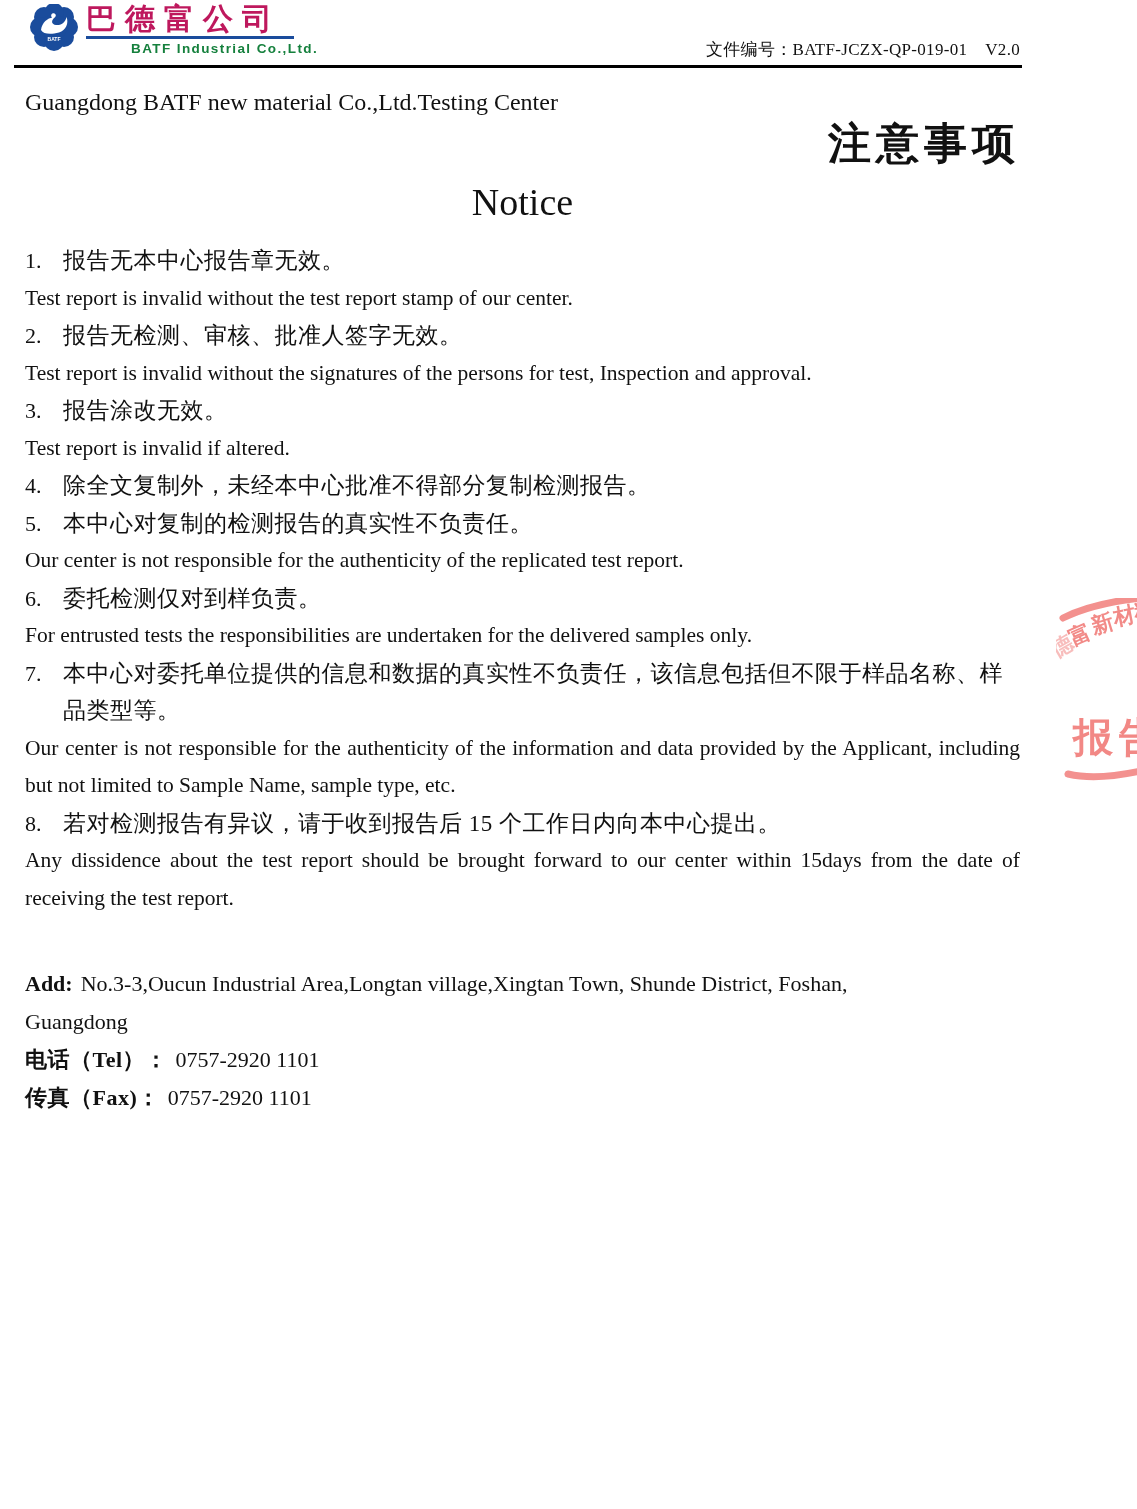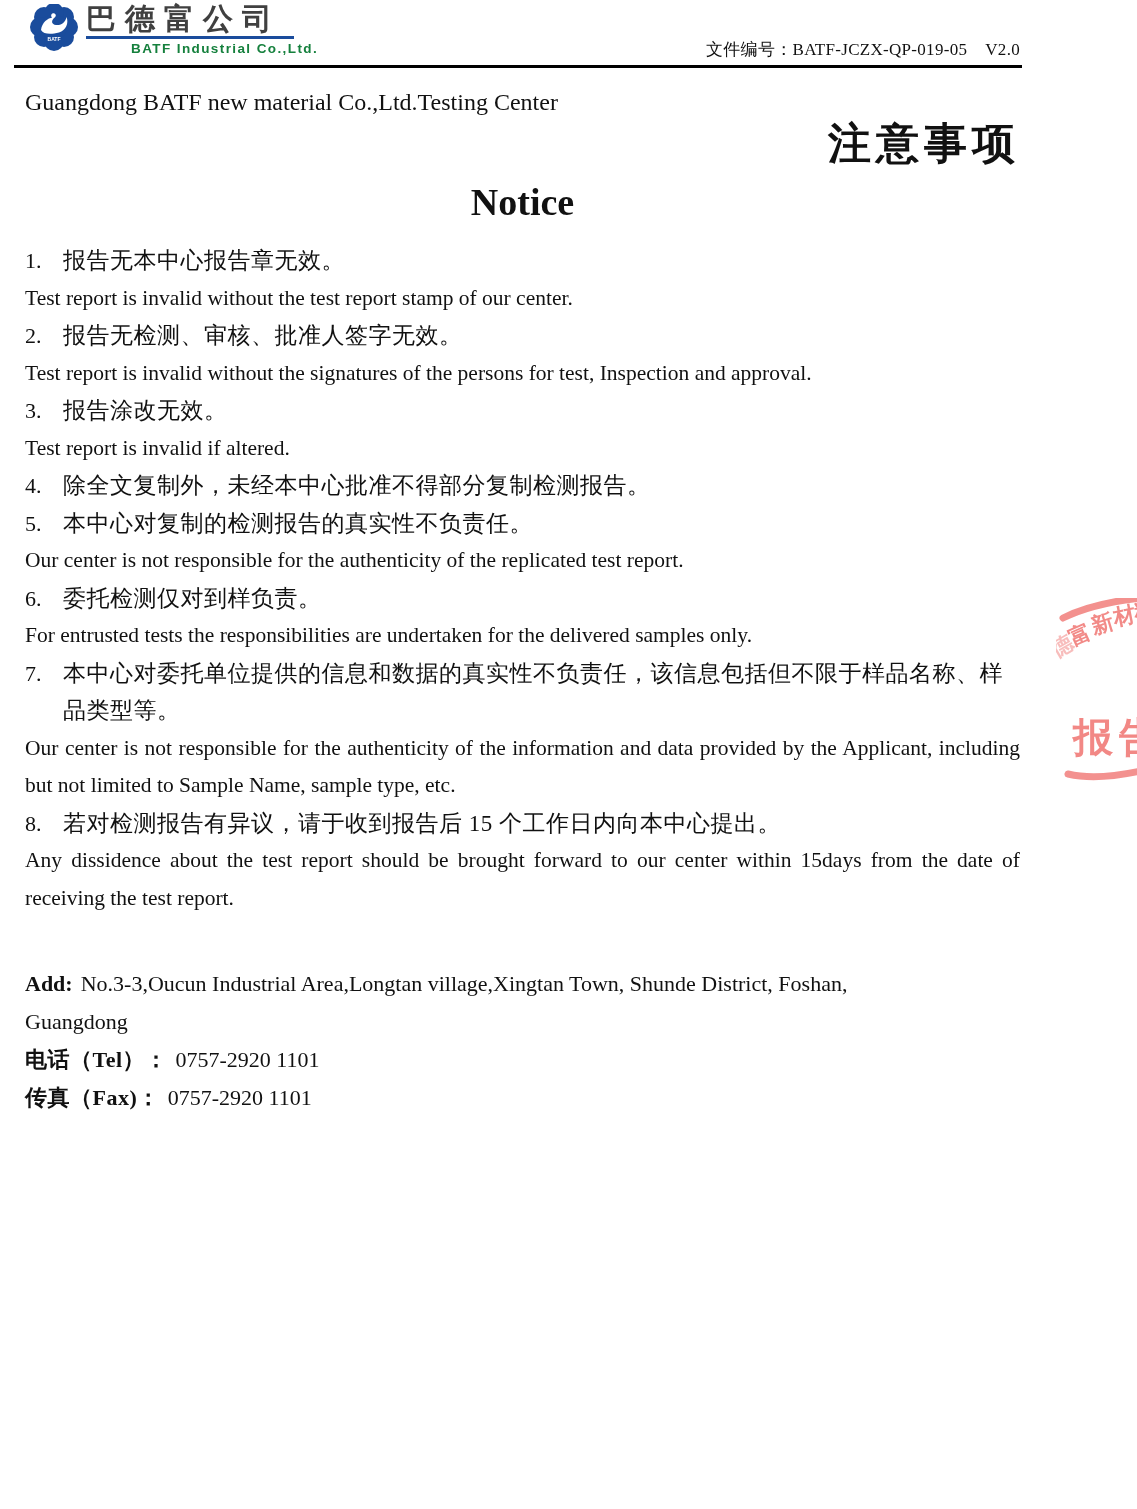--- a/index.html
+++ b/index.html
@@ -9,38 +9,38 @@
     background:#ffffff;
     overflow:hidden;
     font-family:"Liberation Serif","DejaVu Serif",serif;
     color:#111;
   }
   
   .logo{position:absolute;left:30px;top:4px;display:flex;align-items:flex-start;gap:8px;}
   .logo-text{display:flex;flex-direction:column;}
   .logo-zh{
     font-family:"Liberation Sans","DejaVu Sans",sans-serif;
-    font-size:30px;font-weight:bold;color:#404040;letter-spacing:9px;line-height:30px;white-space:nowrap;
+    font-size:30px;font-weight:bold;color:#be185d;letter-spacing:9px;line-height:30px;white-space:nowrap;
   }
   .logo-rule{height:3px;background:#1a4c9c;width:208px;margin-top:2px;}
   .logo-en{
     font-family:"Liberation Sans","DejaVu Sans",sans-serif;
     font-size:13.5px;font-weight:bold;color:#15803d;letter-spacing:1.4px;margin-top:2px;white-space:nowrap;margin-left:45px;
   }
   .doc-number{
     position:absolute;top:38px;left:0;width:1020px;
     text-align:right;font-size:17px;letter-spacing:0.3px;white-space:nowrap;
   }
   .doc-number .gap{display:inline-block;width:18px;}
   .header-rule{position:absolute;top:65px;left:14px;width:1008px;height:3px;background:#000;}
   
   .content{position:absolute;left:25px;top:86px;width:995px;}
   .center-name{text-align:left;font-size:24px;line-height:32px;}
   .title-zh{text-align:right;font-size:43px;font-weight:bold;letter-spacing:5px;line-height:52px;}
-  .title-en{text-align:center;font-size:38px;font-weight:bold;margin-top:8px;line-height:48px;}
+  .title-en{text-align:center;font-size:38px;font-weight:normal;margin-top:8px;line-height:48px;}
   
   .notice-list{margin-top:16px;}
   .notice-zh{
     position:relative;padding-left:38px;
     font-size:23px;letter-spacing:0.5px;line-height:37.5px;
   }
   .notice-zh .num{position:absolute;left:0;top:0;font-size:22px;letter-spacing:0;}
   .notice-en{
     font-size:21.5px;line-height:37.5px;
     text-align:justify;text-align-last:left;
@@ -78,21 +78,21 @@
       <text x="24" y="37" text-anchor="middle" font-size="5" font-weight="bold" fill="#ffffff" font-family="Liberation Sans, DejaVu Sans, sans-serif">BATF</text>
     </svg>
     <div class="logo-text">
       <div class="logo-zh">巴德富公司</div>
       <div class="logo-rule"></div>
       <div class="logo-en">BATF Industrial Co.,Ltd.</div>
     </div>
   </div>
 
   <div class="doc-number">
-    <span>文件编号：</span><span>BATF-JCZX-QP-019-05</span><span class="gap"></span><span>V2.0</span>
+    <span>文件编号：</span><span>BATF-JCZX-QP-019-01</span><span class="gap"></span><span>V2.0</span>
   </div>
 
   <div class="header-rule"></div>
 
   <div class="content">
     <div class="center-name">Guangdong BATF new material Co.,Ltd.Testing Center</div>
     <div class="title-zh">注意事项</div>
     <div class="title-en">Notice</div>
 
     <div class="notice-list">

